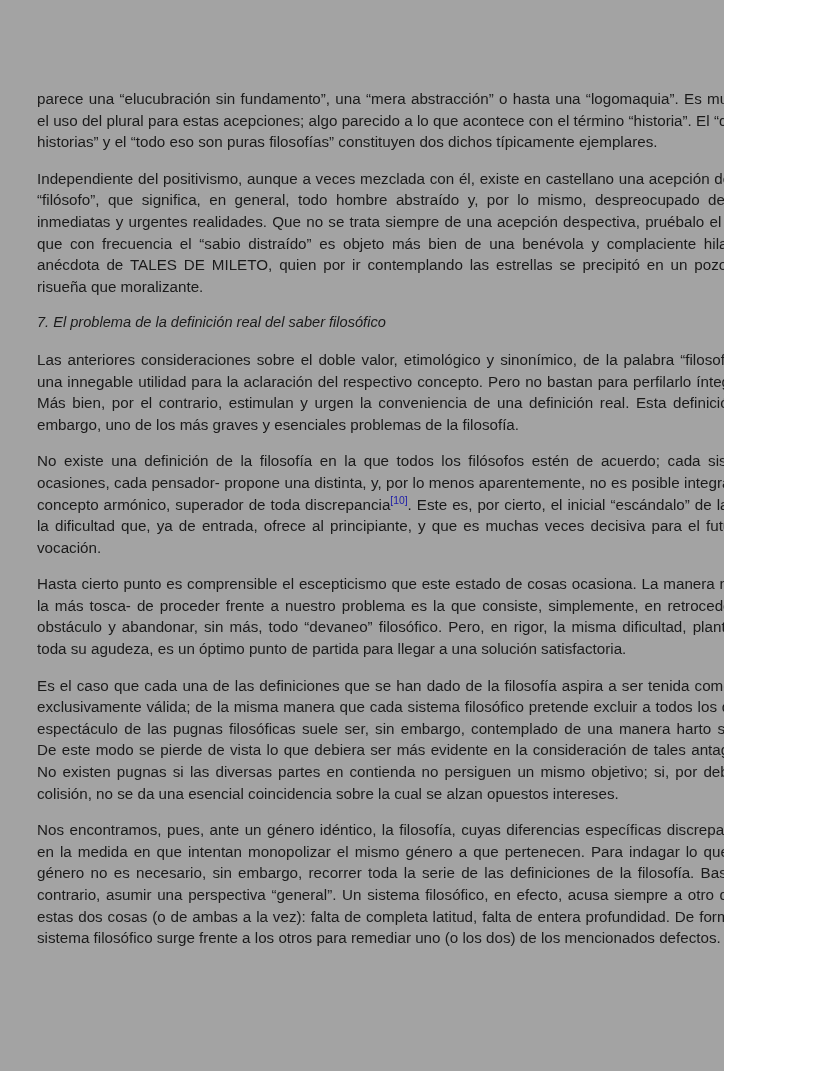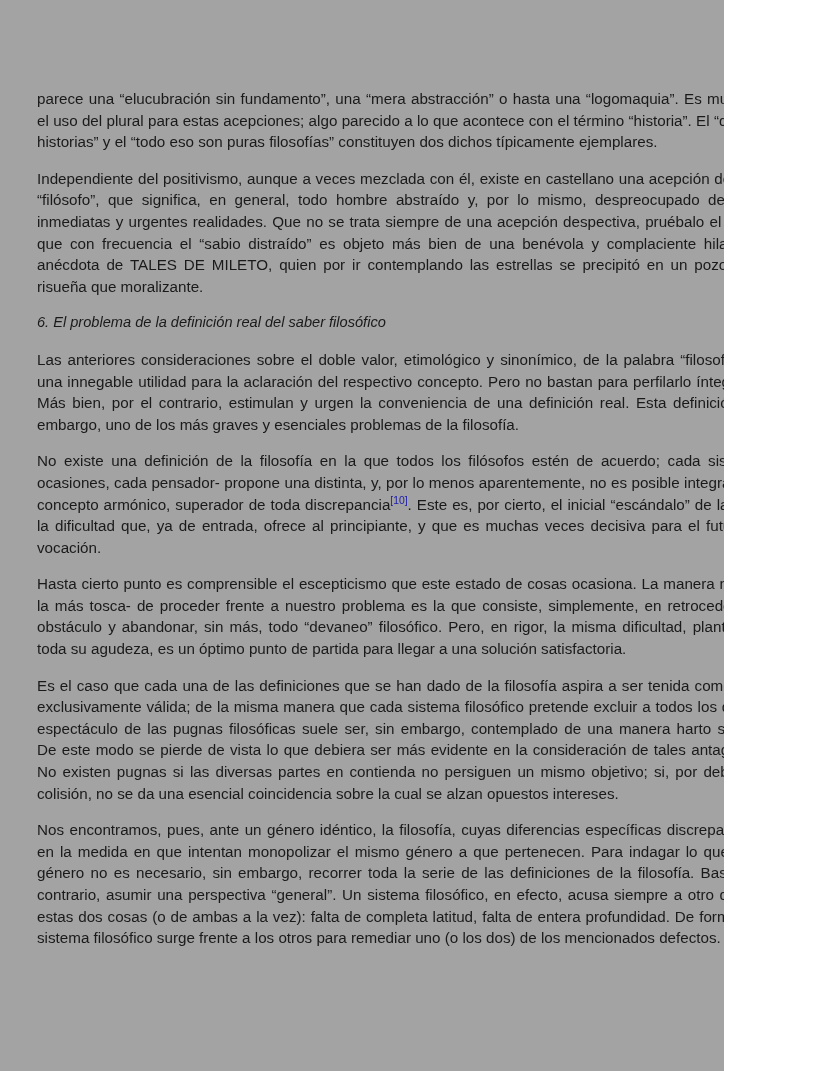--- a/index.html
+++ b/index.html
@@ -68,21 +68,21 @@
 </head>
 <body>
 
 <div class="page">
   <div class="text-column">
 
     <p class="para">parece una “elucubración sin fundamento”, una “mera abstracción” o hasta una “logomaquia”. Es muy curioso el uso del plural para estas acepciones; algo parecido a lo que acontece con el término “historia”. El “dejarse de historias” y el “todo eso son puras filosofías” constituyen dos dichos típicamente ejemplares.</p>
 
     <p class="para">Independiente del positivismo, aunque a veces mezclada con él, existe en castellano una acepción del término “filósofo”, que significa, en general, todo hombre abstraído y, por lo mismo, despreocupado de las más inmediatas y urgentes realidades. Que no se trata siempre de una acepción despectiva, pruébalo el hecho de que con frecuencia el “sabio distraído” es objeto más bien de una benévola y complaciente hilaridad. La anécdota de TALES DE MILETO, quien por ir contemplando las estrellas se precipitó en un pozo, es más risueña que moralizante.</p>
 
-    <h2 class="section-heading">6. El problema de la definición real del saber filosófico</h2>
+    <h2 class="section-heading">7. El problema de la definición real del saber filosófico</h2>
 
     <p class="para">Las anteriores consideraciones sobre el doble valor, etimológico y sinonímico, de la palabra “filosofía” tienen una innegable utilidad para la aclaración del respectivo concepto. Pero no bastan para perfilarlo íntegramente. Más bien, por el contrario, estimulan y urgen la conveniencia de una definición real. Esta definición es, sin embargo, uno de los más graves y esenciales problemas de la filosofía.</p>
 
     <p class="para"><span>No existe una definición de la filosofía en la que todos los filósofos estén de acuerdo; cada sistema -en ocasiones, cada pensador- propone una distinta, y, por lo menos aparentemente, no es posible integrarla en un concepto armónico, superador de toda discrepancia</span><a class="footnote-ref">[10]</a><span>. Este es, por cierto, el inicial “escándalo” de la filosofía: la dificultad que, ya de entrada, ofrece al principiante, y que es muchas veces decisiva para el futuro de su vocación.</span></p>
 
     <p class="para">Hasta cierto punto es comprensible el escepticismo que este estado de cosas ocasiona. La manera más fácil -la más tosca- de proceder frente a nuestro problema es la que consiste, simplemente, en retroceder ante el obstáculo y abandonar, sin más, todo “devaneo” filosófico. Pero, en rigor, la misma dificultad, planteada con toda su agudeza, es un óptimo punto de partida para llegar a una solución satisfactoria.</p>
 
     <p class="para">Es el caso que cada una de las definiciones que se han dado de la filosofía aspira a ser tenida como la única exclusivamente válida; de la misma manera que cada sistema filosófico pretende excluir a todos los demás. El espectáculo de las pugnas filosóficas suele ser, sin embargo, contemplado de una manera harto superficial.  De este modo se pierde de vista lo que debiera ser más evidente en la consideración de tales antagonismos. No existen pugnas si las diversas partes en contienda no persiguen un mismo objetivo; si, por debajo de la colisión, no se da una esencial coincidencia sobre la cual se alzan opuestos intereses.</p>
 
     <p class="para">Nos encontramos, pues, ante un género idéntico, la filosofía, cuyas diferencias específicas discrepan entre sí en la medida en que intentan monopolizar el mismo género a que pertenecen. Para indagar lo que sea ese género no es necesario, sin embargo, recorrer toda la serie de las definiciones de la filosofía. Basta, por el contrario, asumir una perspectiva “general”. Un sistema filosófico, en efecto, acusa siempre a otro de una de estas dos cosas (o de ambas a la vez): falta de completa latitud, falta de entera profundidad. De forma que un sistema filosófico surge frente a los otros para remediar uno (o los dos) de los mencionados defectos.</p>

